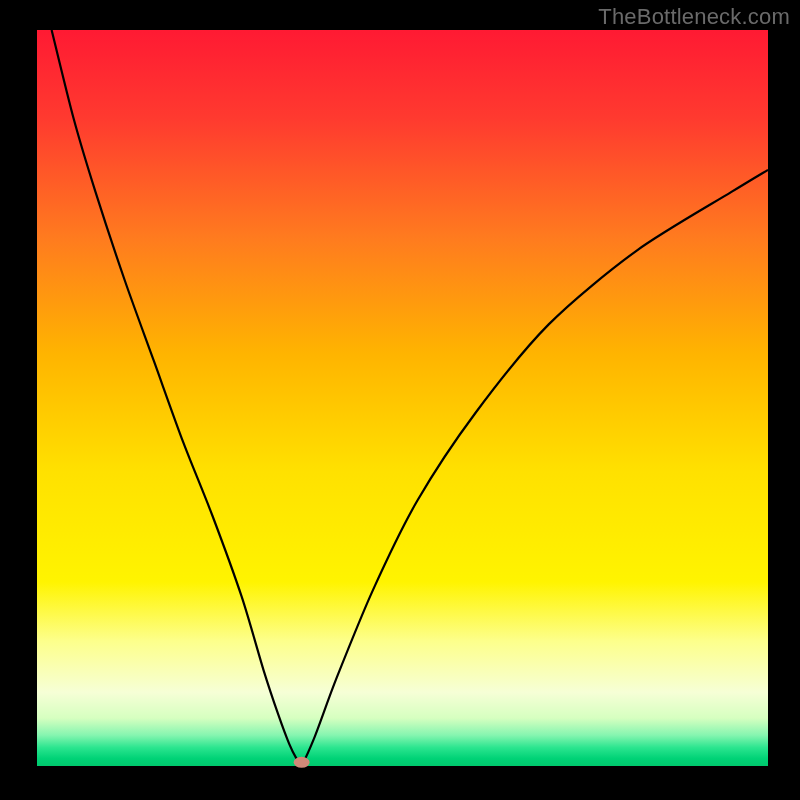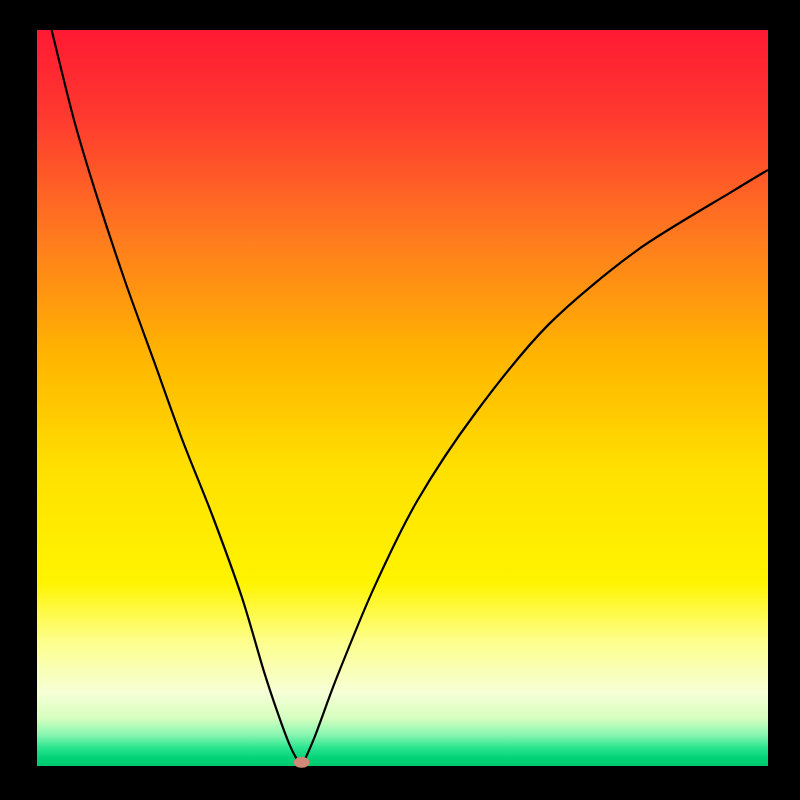--- a/index.html
+++ b/index.html
@@ -28,20 +28,21 @@
     user-select: none;
   }
   svg {
     display: block;
   }
 </style>
 </head>
 <body>
 
 <div class="frame">
+  <div class="watermark">TheBottleneck.com</div>
   <svg width="800" height="800" viewBox="0 0 800 800">
     <defs>
       <linearGradient id="bg-grad" x1="0" y1="0" x2="0" y2="1">
 
       <stop offset="0%" stop-color="#ff1a33"></stop>
           <stop offset="12%" stop-color="#ff3a2f"></stop>
           <stop offset="28.000000000000004%" stop-color="#ff7a1f"></stop>
           <stop offset="44%" stop-color="#ffb400"></stop>
           <stop offset="60%" stop-color="#ffe100"></stop>
           <stop offset="75%" stop-color="#fff400"></stop>

